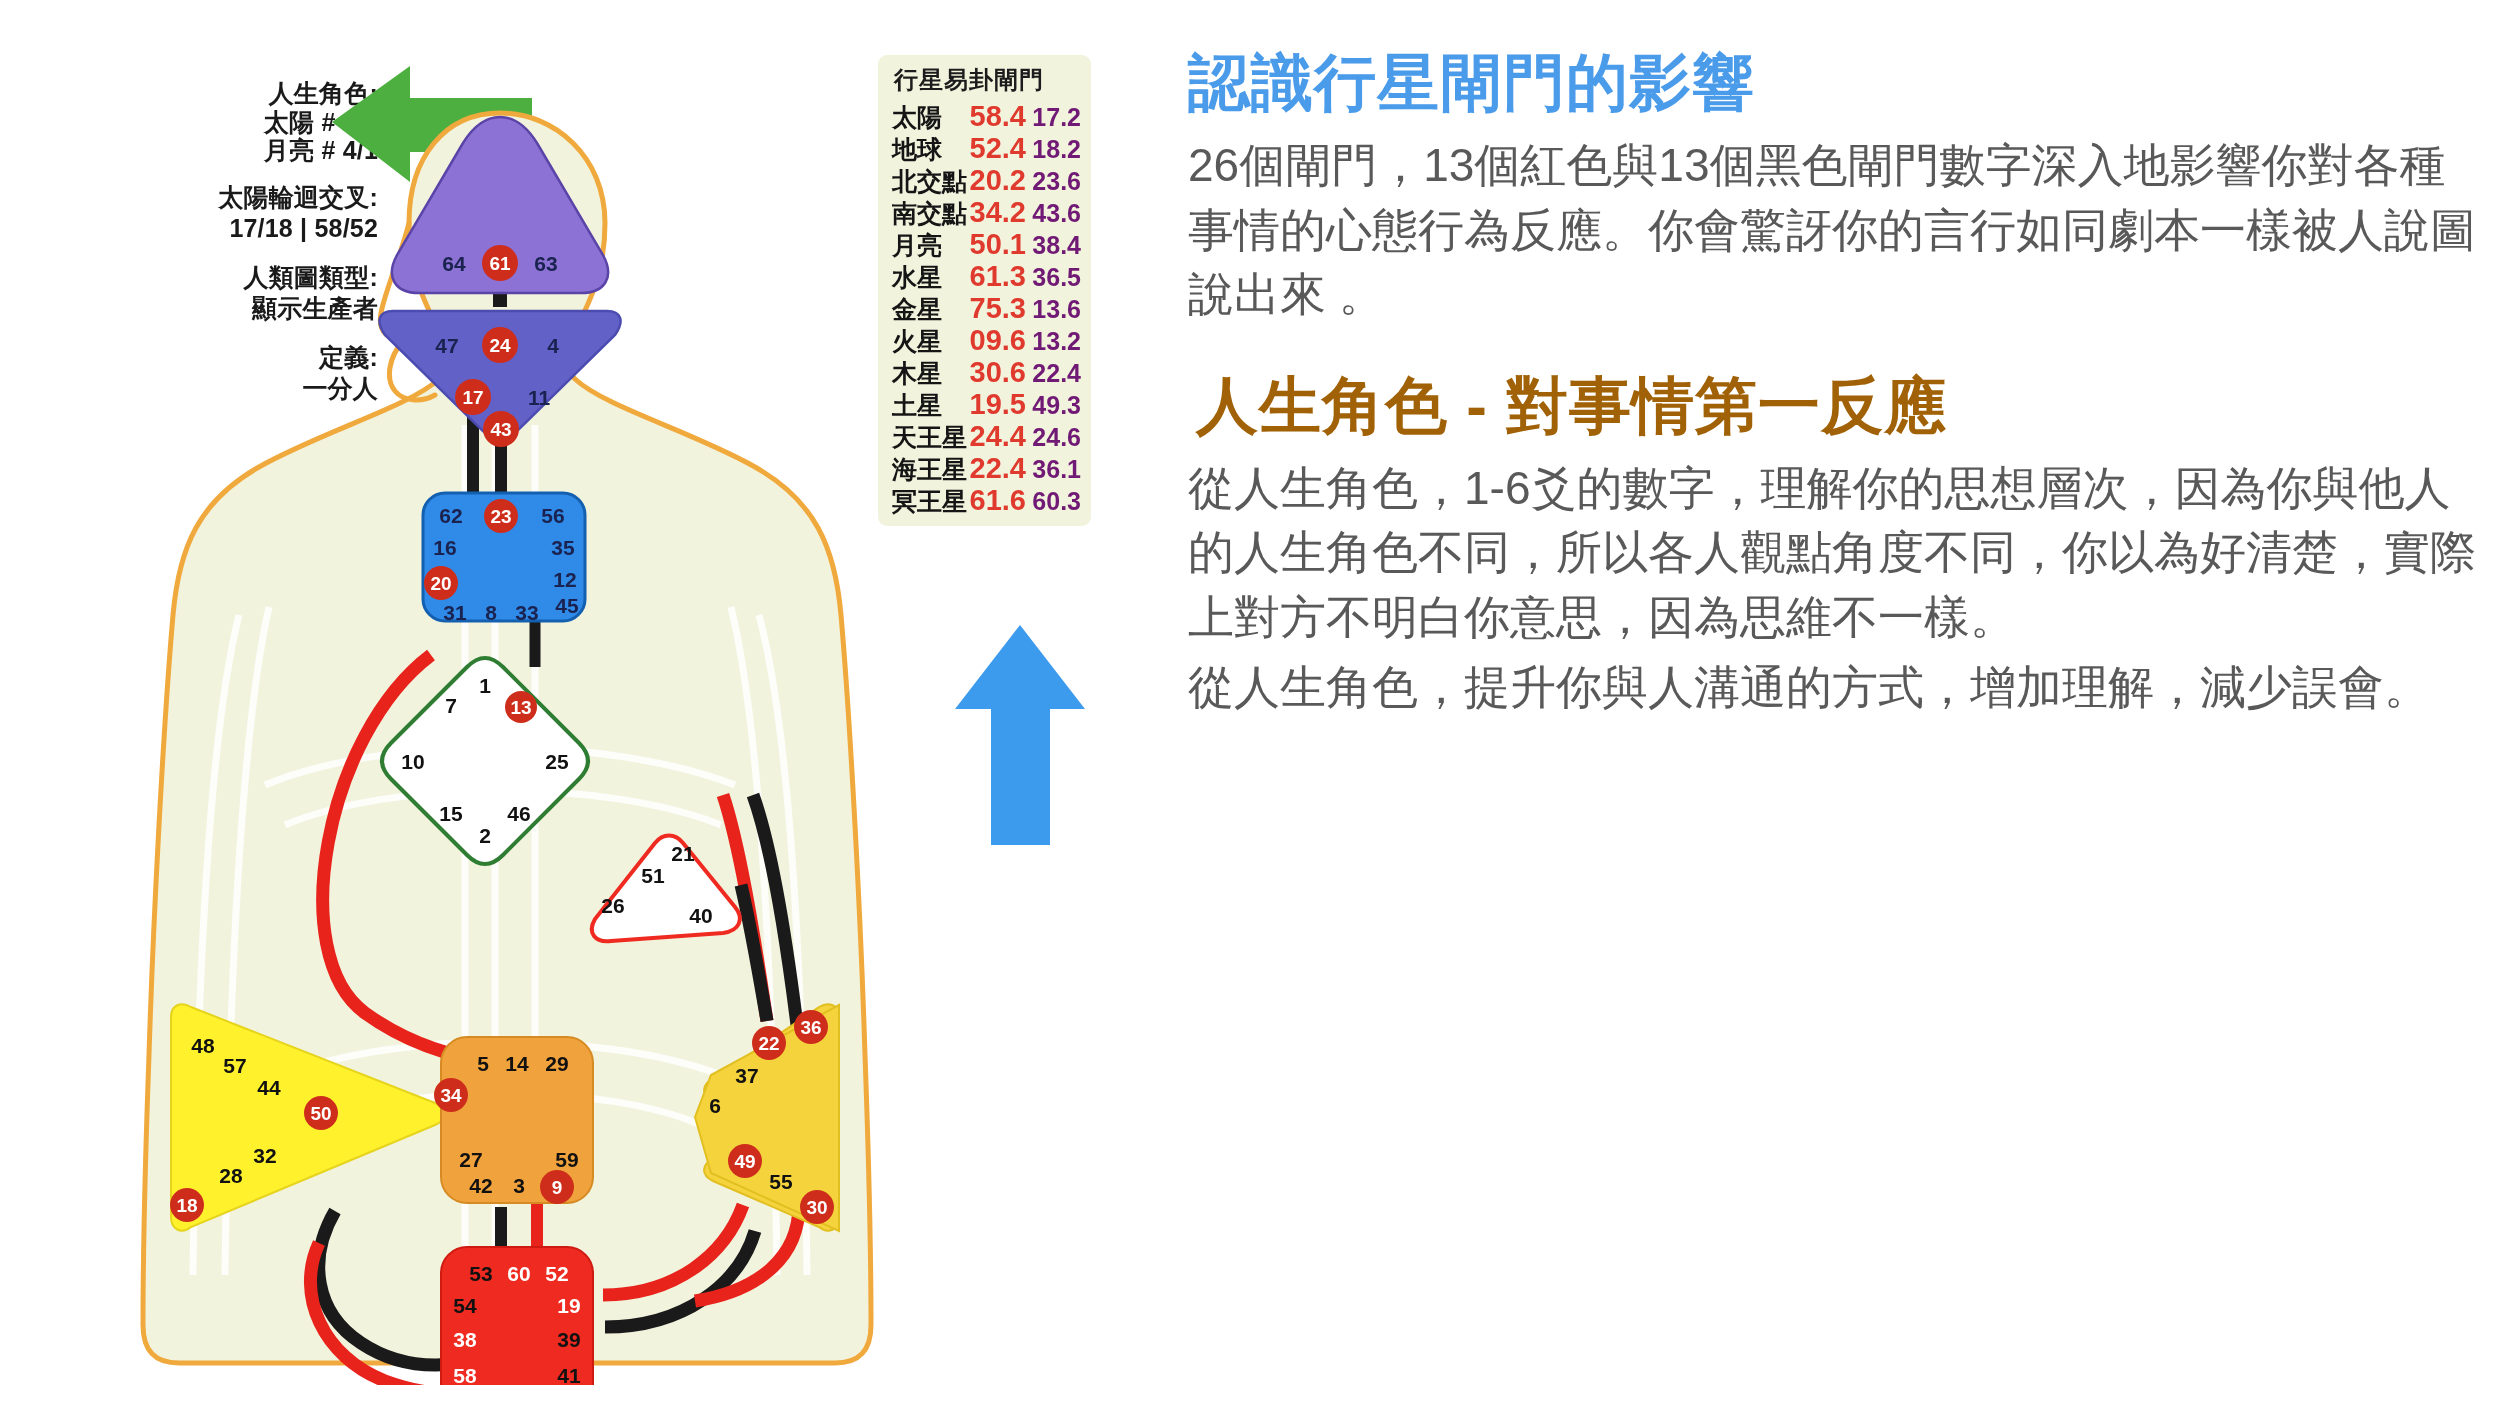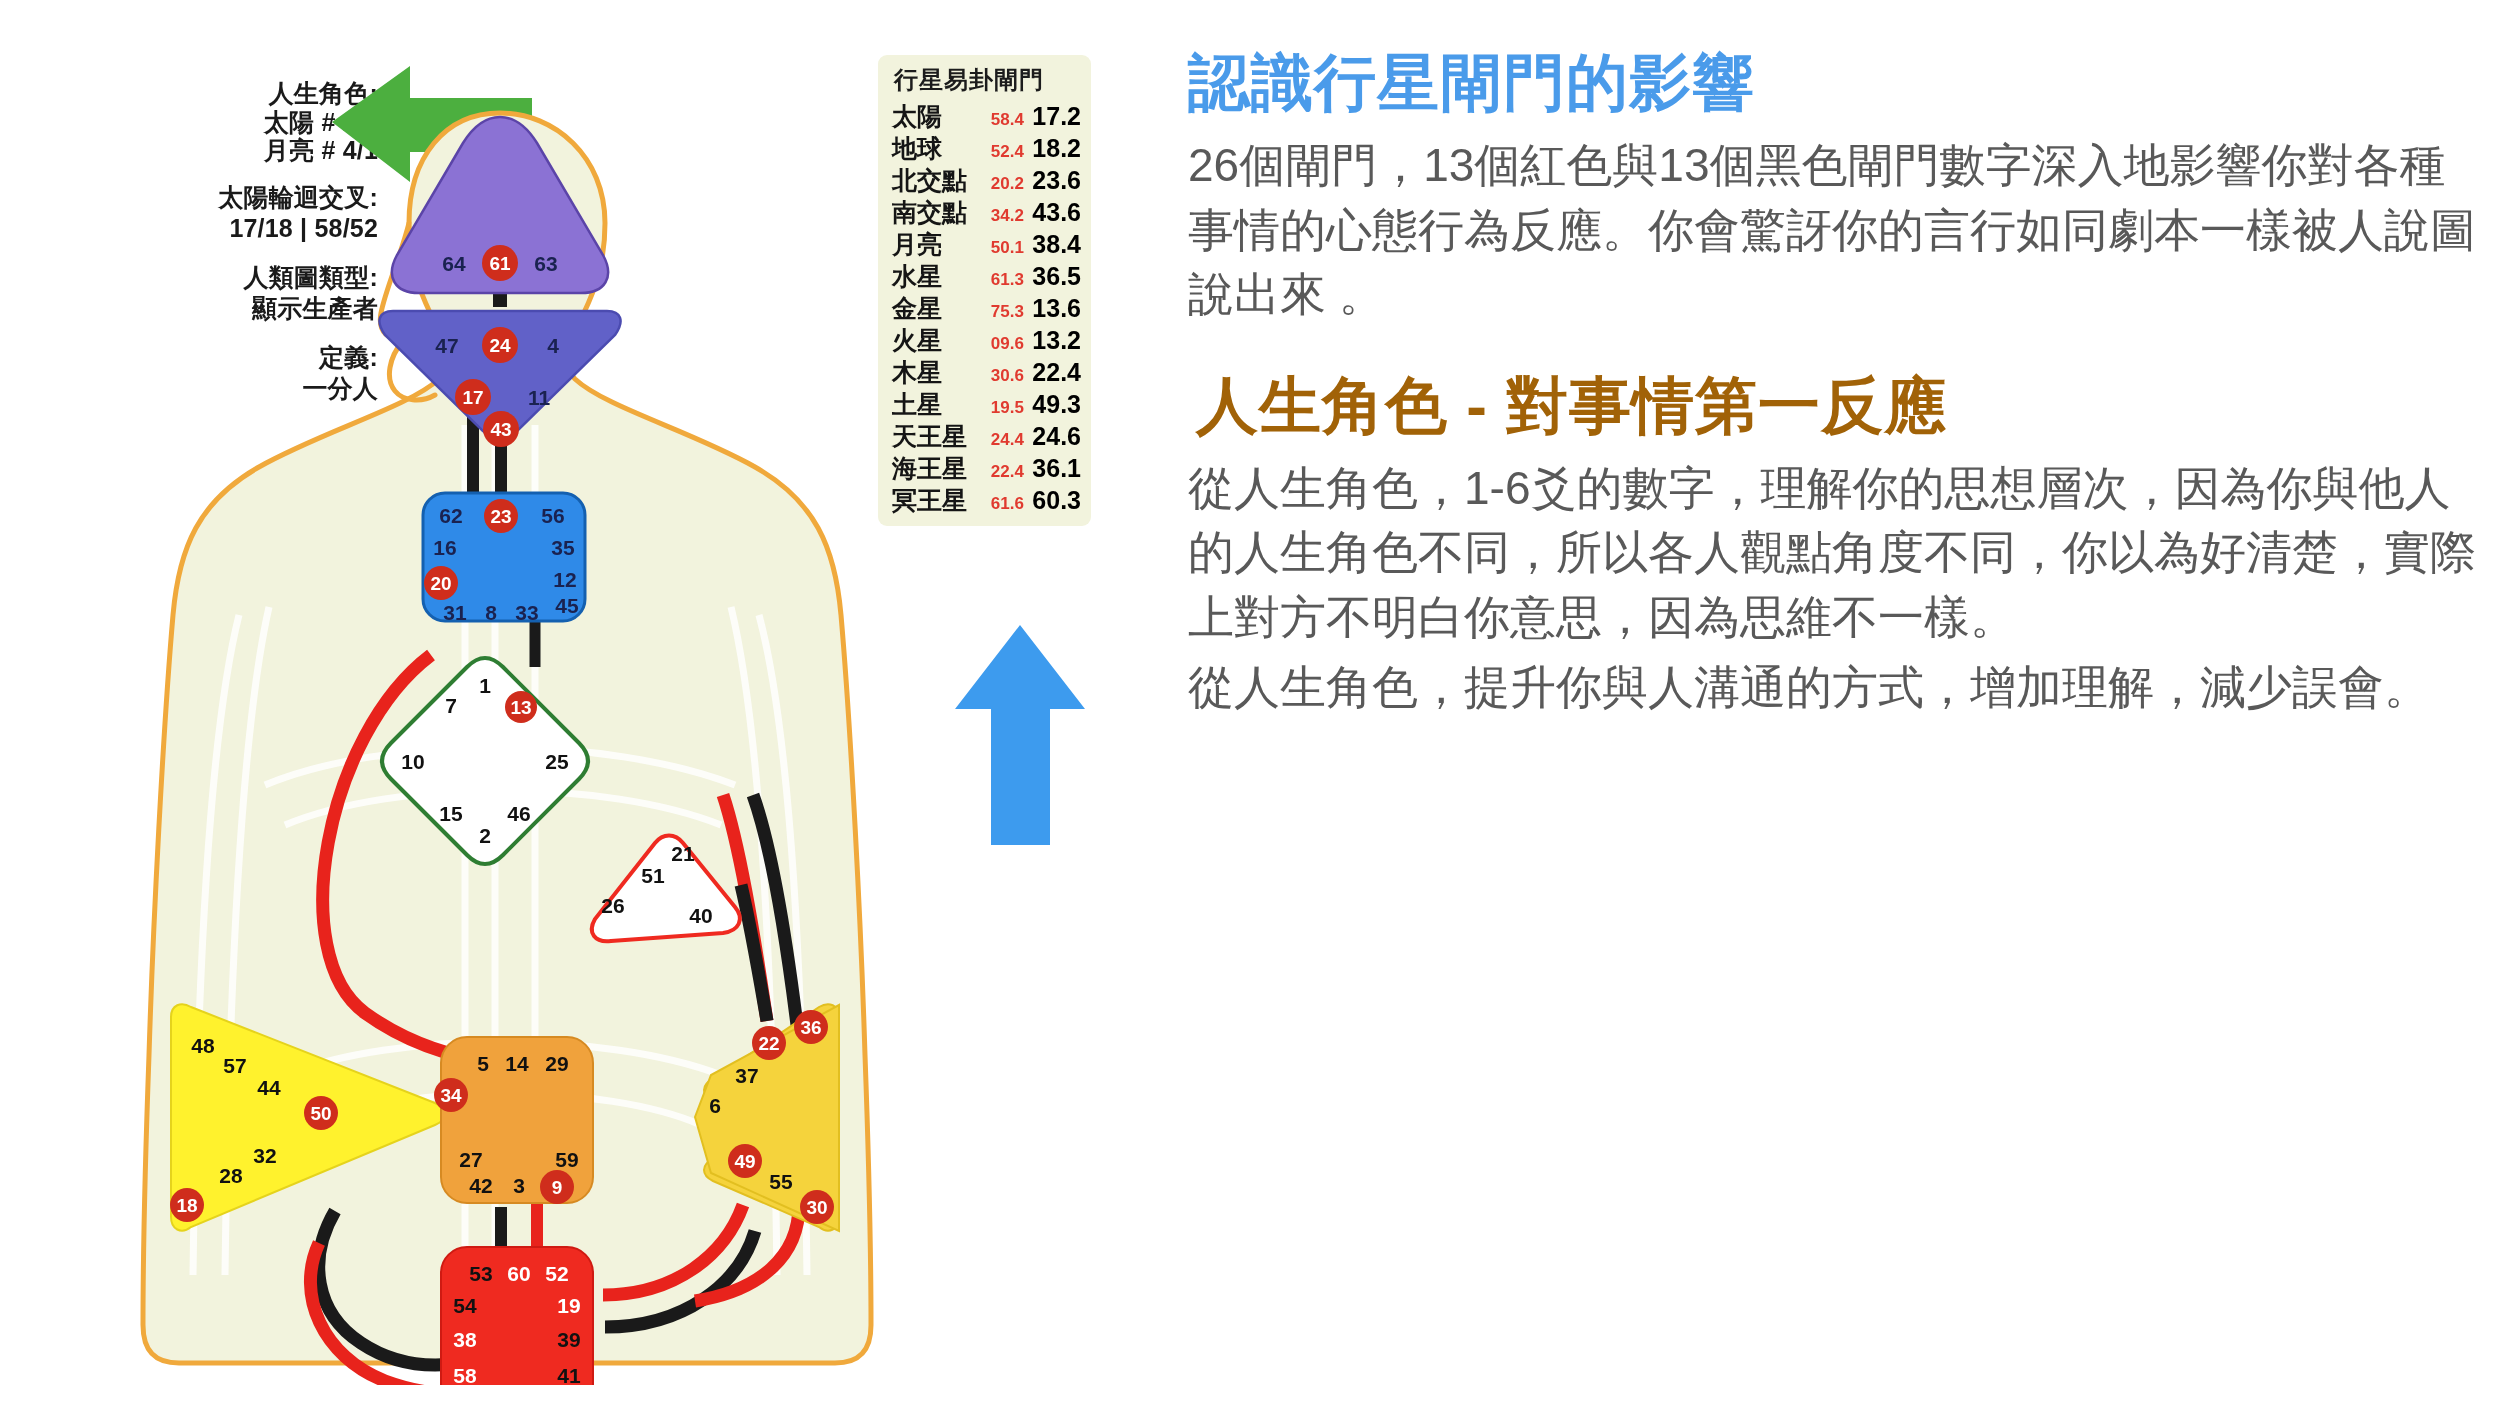--- a/index.html
+++ b/index.html
@@ -28,22 +28,22 @@
   #planet-table{
     left:878px;top:55px;width:213px;
     background:#f2f3dd;border-radius:9px;
     padding:6px 10px 10px 14px;box-sizing:border-box;
   }
   #planet-table .pt-title{
     font-size:24px;font-weight:700;color:#1c1c1c;margin:3px 0 4px 2px;letter-spacing:1px;
   }
   .pt-row{display:flex;align-items:baseline;height:32px;}
   .pt-name{width:98px;font-size:25px;font-weight:700;color:#151515;letter-spacing:0px;}
-  .pt-design{width:62px;font-size:17px;font-weight:700;color:#e03a2f;text-align:right;}
-  .pt-personality{width:62px;font-size:25px;font-weight:700;color:#000000;text-align:right;padding-left:6px;}
+  .pt-design{width:62px;font-size:29px;font-weight:700;color:#e03a2f;text-align:right;}
+  .pt-personality{width:62px;font-size:25px;font-weight:700;color:#701a75;text-align:right;padding-left:6px;}
 
   
   #bodygraph{left:135px;top:95px;width:740px;height:1290px;}
   #bodygraph svg{display:block;}
 
   
   #right-col{left:1188px;top:48px;width:1290px;}
   .h-blue{
     color:#4a9bea;font-size:62px;font-weight:700;line-height:1.12;letter-spacing:1px;
     margin:0 0 8px 0;

